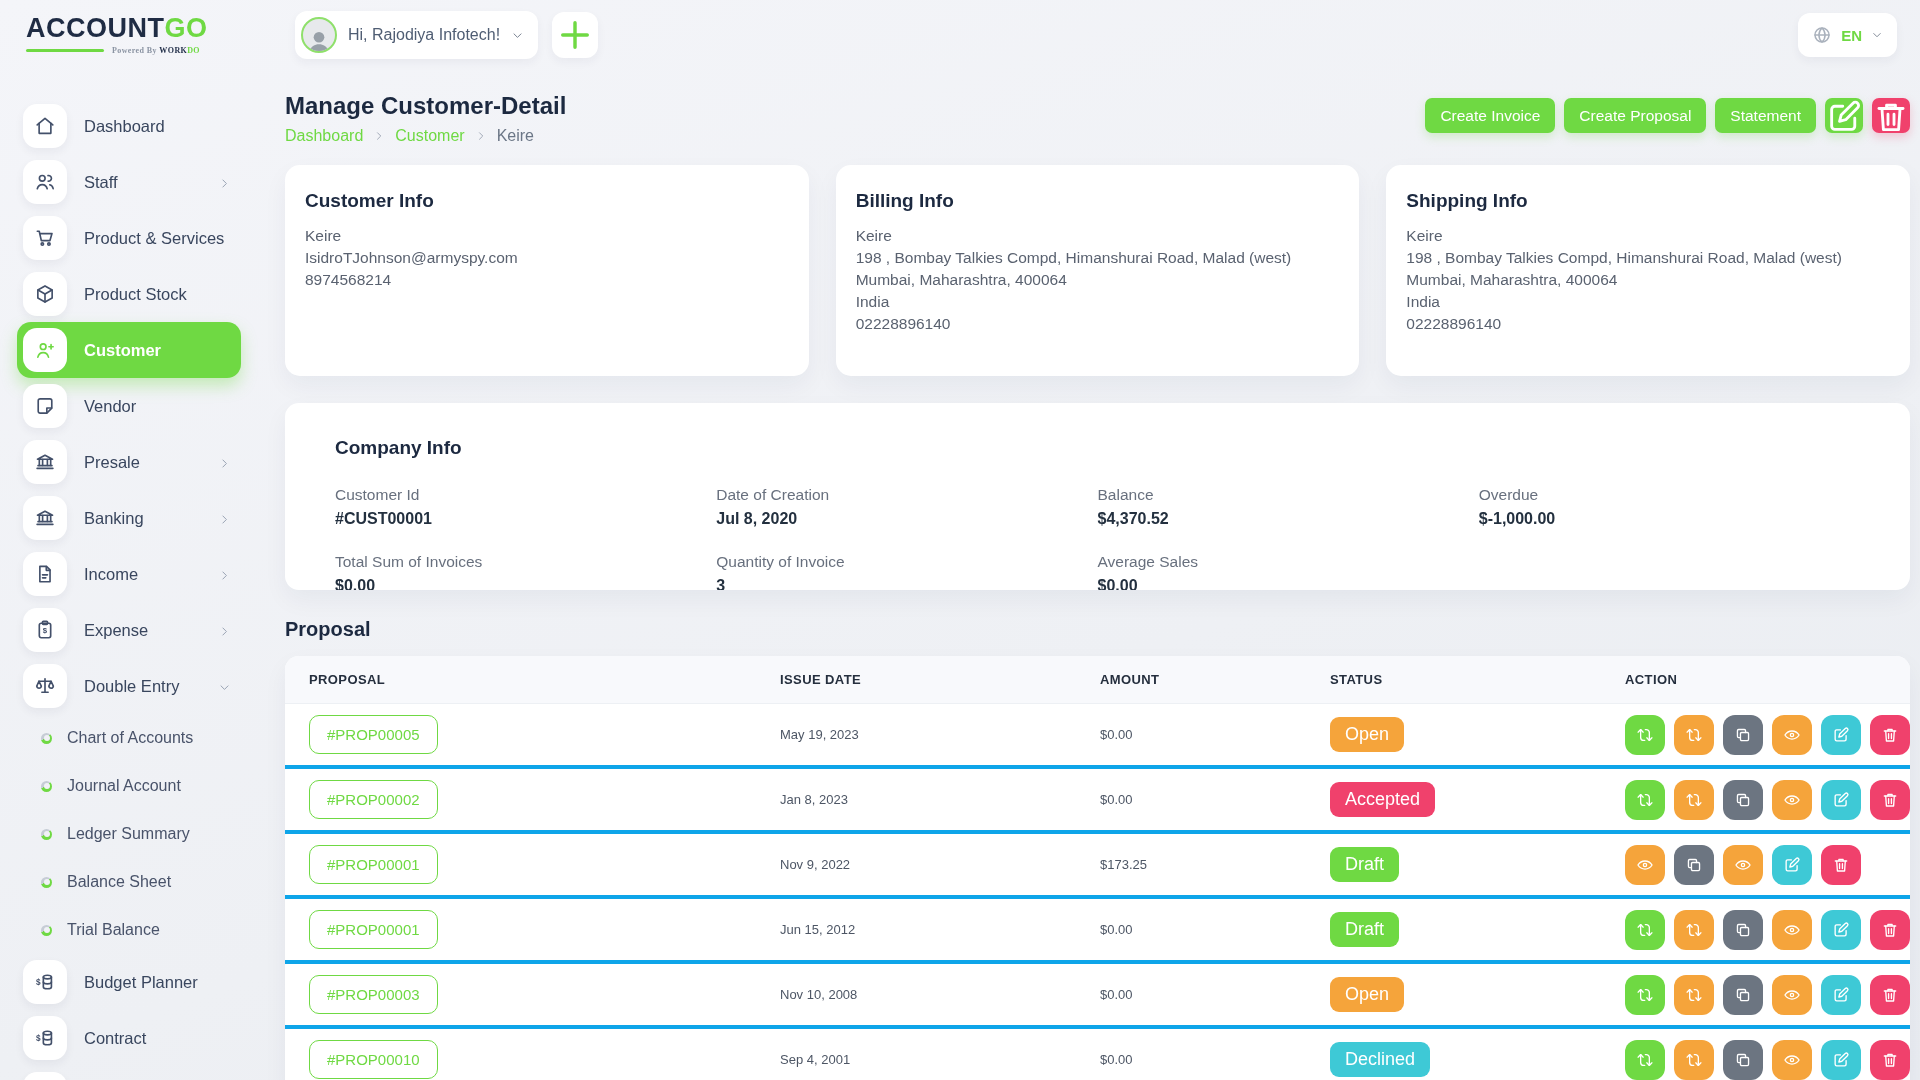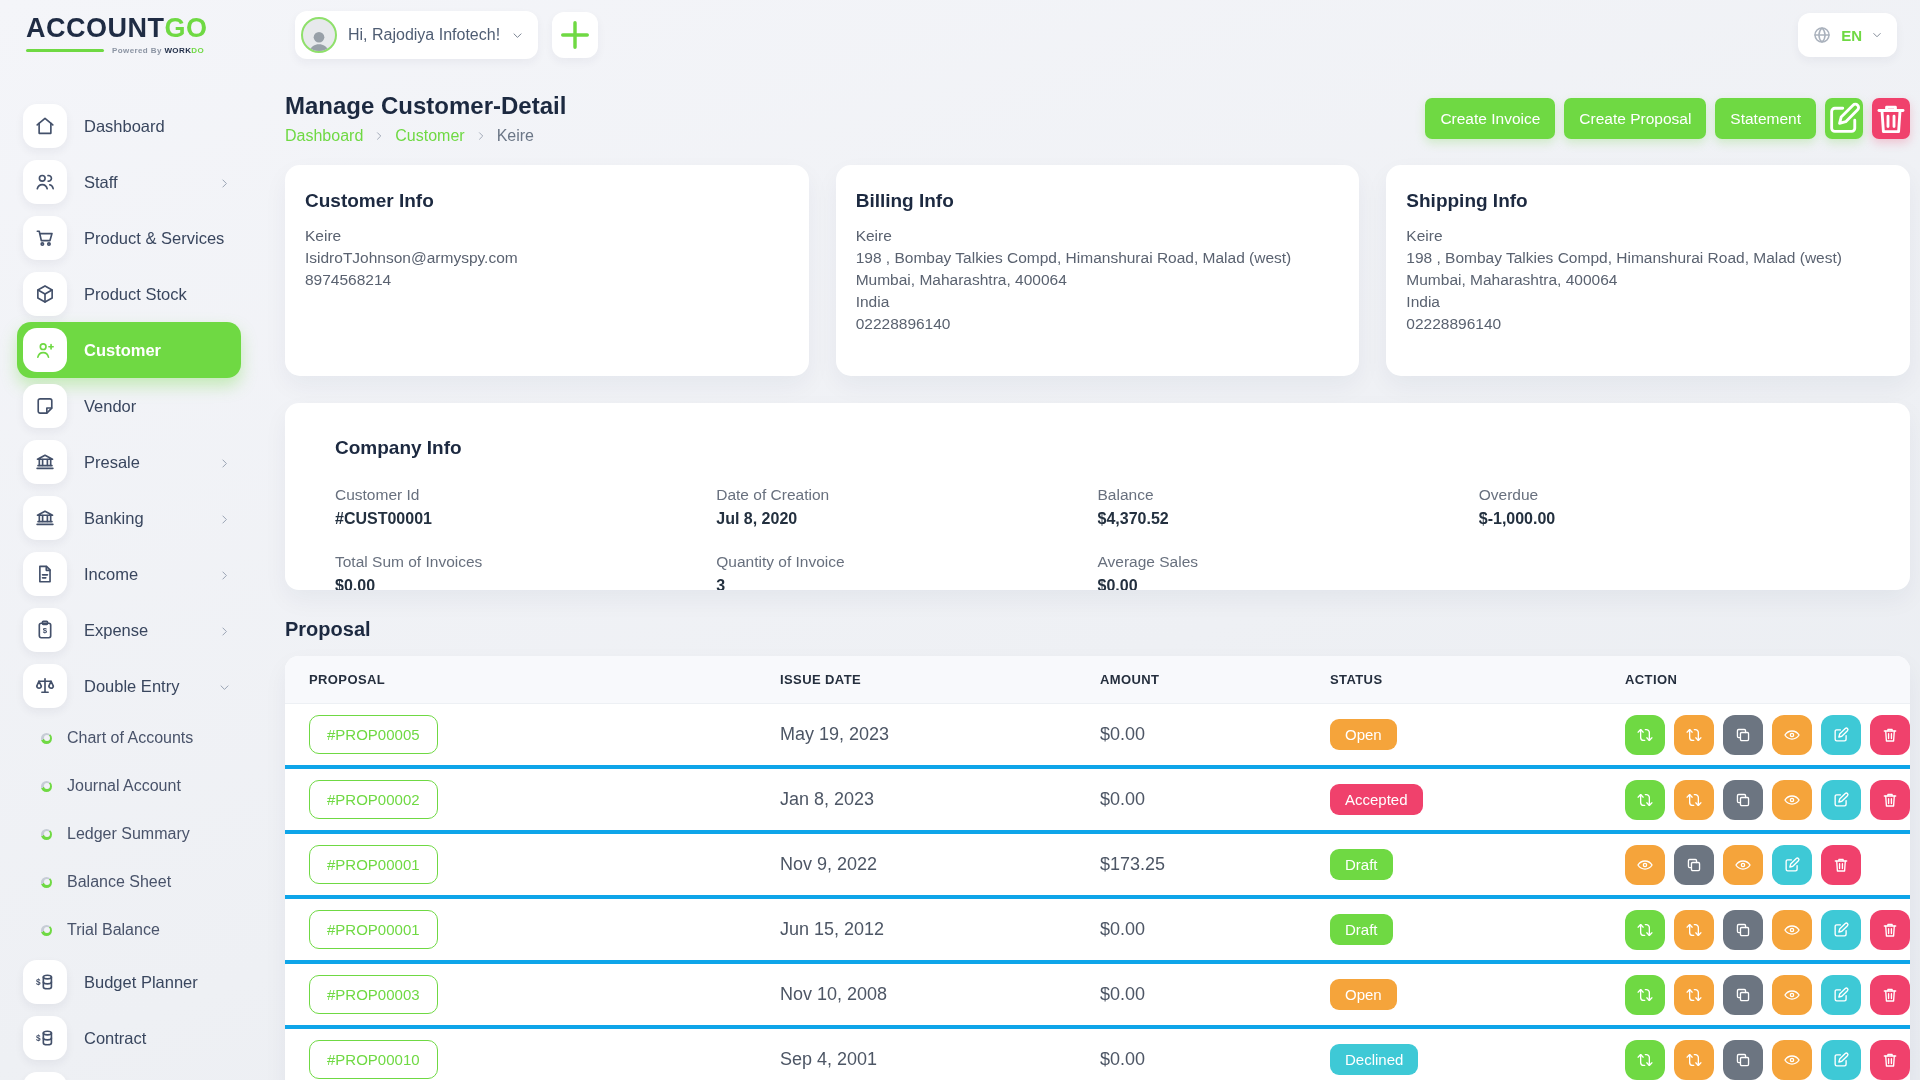--- a/index.html
+++ b/index.html
@@ -11,21 +11,21 @@
   }
   .app { display:flex; width:1920px; height:1080px; }
 
   
   .sidebar { flex:0 0 258px; width:258px; height:1080px; overflow:hidden; }
   .logo { height:70px; display:flex; flex-direction:column; justify-content:center; padding-left:26px; }
   .logo-text { font-size:27px; font-weight:800; letter-spacing:.5px; color:#1f2c44; line-height:1; }
   .logo-text .lt-green { color:#6fd943; }
   .logo-sub { display:flex; align-items:center; gap:8px; margin-top:4px; }
   .logo-rule { width:78px; height:3px; border-radius:2px; background:#6fd943; }
-  .powered { font-size:8px; color:#8b94a3; font-weight:600; letter-spacing:.4px; }
+  .powered { font-size:8px; color:#8b94a3; font-weight:600; letter-spacing:.4px;font-family:Liberation Serif, serif; }
   .powered .w-dark { color:#23304a; } .powered .w-green { color:#6fd943; }
 
   .nav { padding:28px 0 0 17px; }
   .side-item { position:relative; display:flex; align-items:center; gap:17px; width:224px; height:56px; border-radius:14px; padding-left:6px; cursor:pointer; }
   .side-item .tile { width:44px; height:44px; border-radius:14px; background:#ffffff; box-shadow:0 4px 10px rgba(30,40,70,.06); display:grid; place-items:center; color:#43506a; }
   .side-item .tile svg { width:22px; height:22px; display:block; }
   .side-item .lbl { font-size:16.5px; font-weight:500; color:#39465e; }
   .side-item .chev { position:absolute; right:10px; width:13px; height:13px; color:#97a1b2; }
   .side-item.active { background:#6fd943; box-shadow:0 8px 16px rgba(111,217,67,.35); }
   .side-item.active .tile { box-shadow:none; color:#6fd943; }
@@ -53,21 +53,21 @@
 
   
   .main { flex:1; padding:20px 27px 0 27px; overflow:hidden; }
   .title-row { display:flex; justify-content:space-between; align-items:flex-start; }
   .page-title { font-size:24px; font-weight:700; color:#1c2940; margin:2px 0 7px; }
   .breadcrumb { display:flex; align-items:center; gap:10px; font-size:16px; }
   .breadcrumb a { color:#6fd943; text-decoration:none; cursor:pointer; }
   .breadcrumb .current { color:#6b7686; }
   .bc-sep { width:12px; height:12px; color:#9aa2b1; }
   .hero-actions { display:flex; gap:9px; margin-top:8px; }
-  .btn { border:none; cursor:pointer; border-radius:7px; background:#6fd943; color:#fff; font-family:inherit; font-size:15.5px; padding:0 15px; height:41px; box-shadow:0 4px 10px rgba(111,217,67,.25); }
+  .btn { border:none; cursor:pointer; border-radius:7px; background:#6fd943; color:#fff; font-family:inherit; font-size:15.5px; padding:0 15px; height:35px; box-shadow:0 4px 10px rgba(111,217,67,.25); }
   .btn-sq { width:38px; padding:0; display:grid; place-items:center; }
   .btn-sq svg { width:17px; height:17px; }
   .btn-pink { background:#f0416c; box-shadow:0 4px 10px rgba(240,65,108,.25); }
 
   .card { background:#fff; border-radius:14px; box-shadow:0 10px 24px rgba(25,39,70,.05); }
 
   .cards-row { display:grid; grid-template-columns:repeat(3,1fr); gap:27px; margin-top:20px; }
   .info-card { height:211px; padding:25px 20px; overflow:hidden;border-radius:15px; }
   .info-card h3 { font-size:19px; font-weight:700; color:#1c2940; margin-bottom:13px; }
   .info-line { font-size:15.5px; color:#5a6270; line-height:1.42; }
@@ -79,22 +79,22 @@
   .field-value { font-size:16px; font-weight:700; color:#23303f; }
 
   .section-title { font-size:20px; font-weight:700; color:#1c2940; margin:28px 0 15px; }
 
   .table-card { border-radius:14px; overflow:hidden; }
   .tgrid { display:grid; grid-template-columns:471px 320px 230px 295px 1fr; align-items:center; padding-left:24px; }
   .thead { background:#f8f9fc; height:48px; border-bottom:1px solid #edf0f4; }
   .th { font-size:13px; font-weight:700; text-transform:uppercase; letter-spacing:.4px; color:#252f3e; }
   .trow { height:65px; border-bottom:4px solid #0ea5e9; background:#fff; }
   .prop-btn { display:inline-block; background:#fff; border:1px solid #6fd943; color:#6fd943; border-radius:10px; padding:10px 17px; font-size:15px; cursor:pointer; font-family:inherit; }
-  .cell-text { font-size:18px; color:#4d5665; }
-  .status-pill { display:inline-block; color:#fff; font-size:15px; font-weight:500; padding:7px 15px; border-radius:9px;text-align:center; }
+  .cell-text { font-size:13px; color:#4d5665; }
+  .status-pill { display:inline-block; color:#fff; font-size:18px; font-weight:500; padding:7px 15px; border-radius:9px;text-align:center; }
   .actions { display:flex; gap:9px; }
   .act-btn { width:40px; height:40px; border-radius:12px; border:none; cursor:pointer; display:grid; place-items:center; color:#fff; }
   .act-btn svg { width:18px; height:18px; }
   .act-btn .rot90 { transform:rotate(90deg); }
 
   [data-icon] svg { width:100%; height:100%; display:block; }
 </style>
 </head>
 <body>
 

